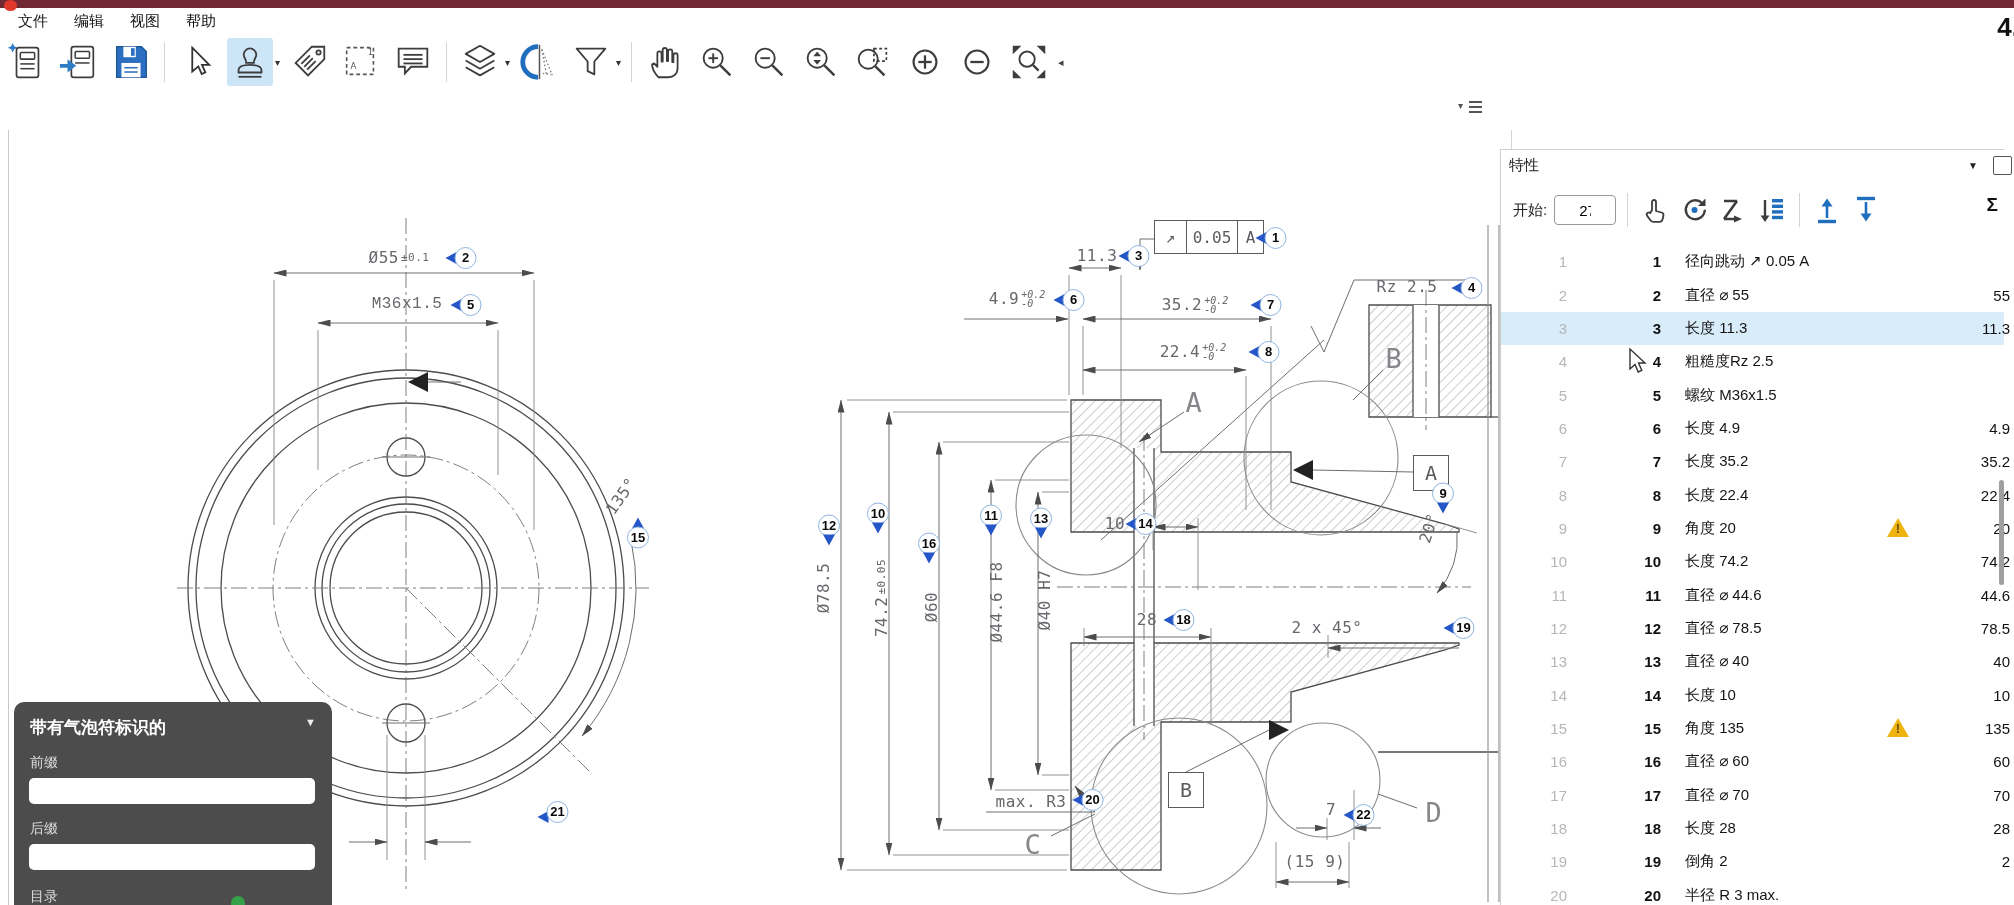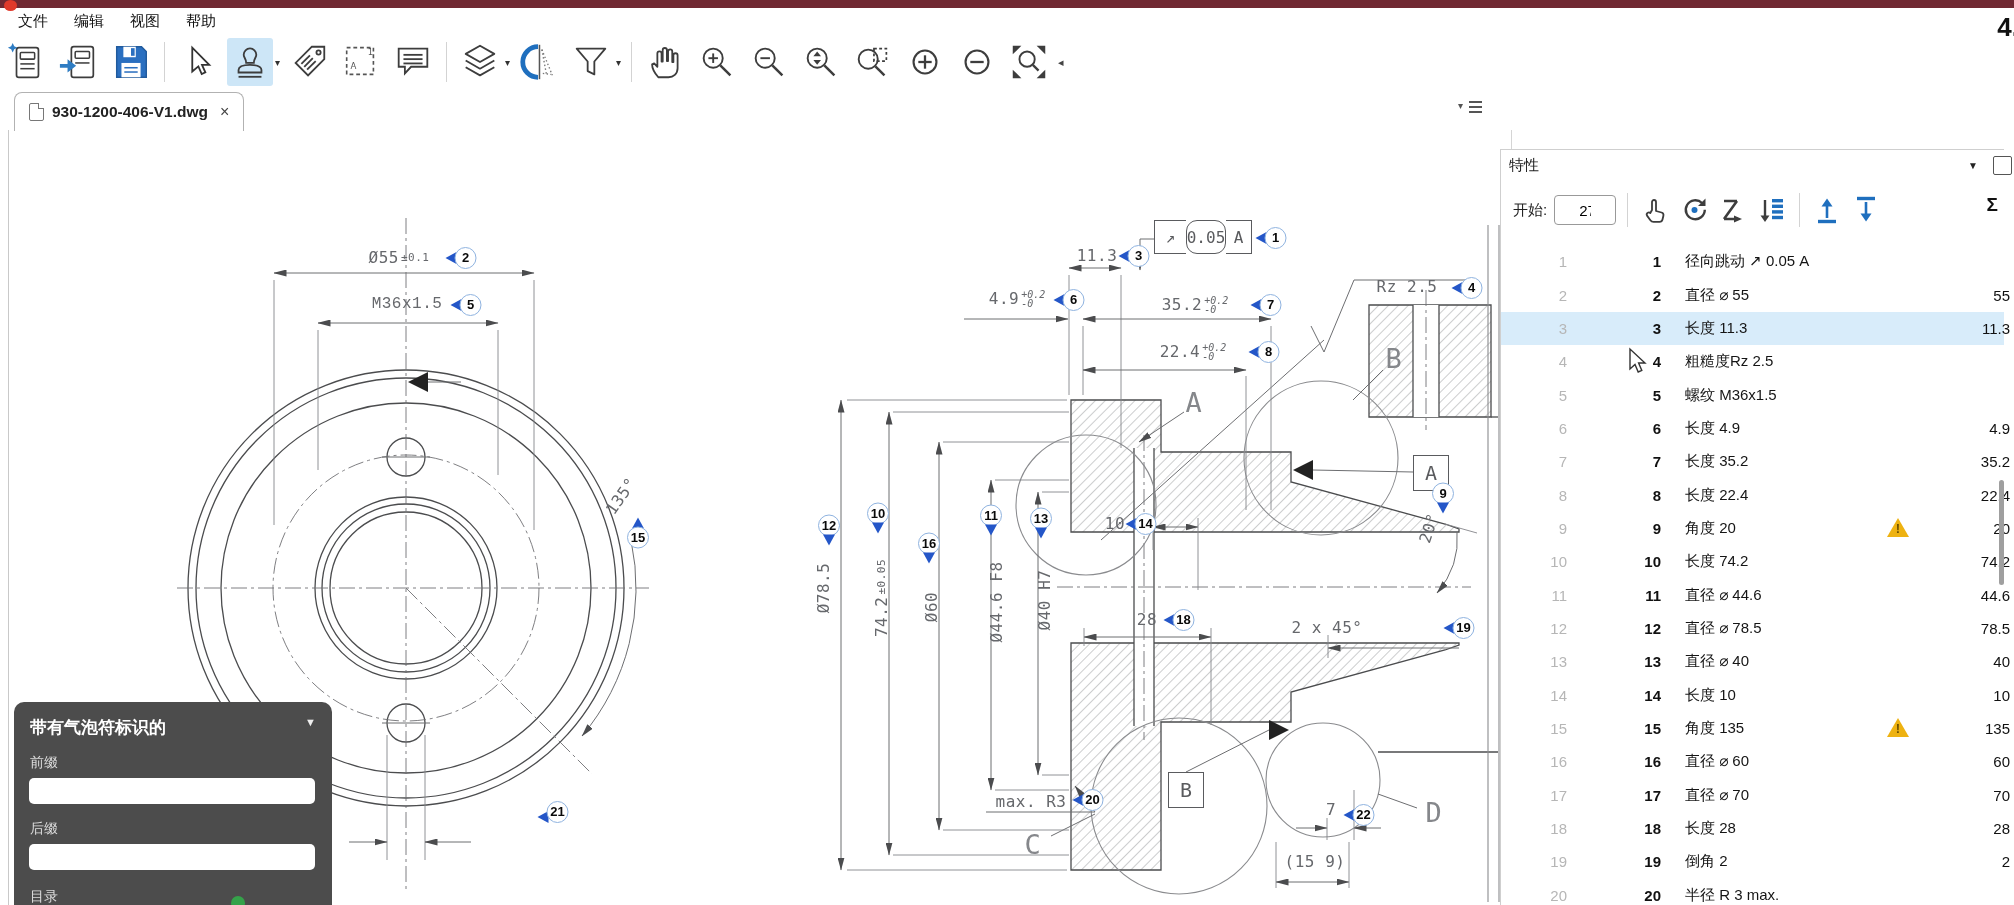--- a/index.html
+++ b/index.html
@@ -48,21 +48,21 @@
   .balloon.dup{flex-direction:column;}
   .balloon.dup .tri{border-bottom:11px solid #2456c8;border-top:0;margin-bottom:-2px;order:0;}
   .balloon .bnum{order:1;width:22px;height:22px;box-sizing:border-box;border:1.5px solid #8fb3e0;border-radius:50%;
           background:#fff;color:#0a0a0a;font-size:13px;font-weight:700;line-height:19px;text-align:center;}
   .datumbox{position:absolute;transform:translate(-50%,-50%);width:34px;height:34px;border:1.4px solid #5a5b5e;background:#fff;
           display:flex;align-items:center;justify-content:center;font-family:"DejaVu Sans Mono",monospace;font-size:20px;color:#5a5b5e;z-index:4;}
   #fcf{position:absolute;left:1145px;top:90px;display:flex;z-index:4;background:#fff;
        font-family:"DejaVu Sans Mono",monospace;color:#5a5b5e;font-size:16px;}
   #fcf span{border:1.4px solid #5a5b5e;height:34px;box-sizing:border-box;display:flex;align-items:center;justify-content:center;}
   #fcf .c1{width:32px;border-right:none;}
-  #fcf .c2{width:40px;border-radius:11px;}
+  #fcf .c2{width:52px;}
   #fcf .c3{width:26px;border-left:none;}
   
   #overlay{position:absolute;left:5px;top:572px;width:318px;height:210px;background:#4c4c4c;border-radius:10px 10px 0 0;z-index:10;}
   #overlay .otitle{position:absolute;left:16px;top:14px;font-size:17px;font-weight:700;color:#fff;}
   #overlay .ocaret{position:absolute;right:16px;top:14px;font-size:11px;color:#eee;}
   #overlay .olabel{position:absolute;left:16px;font-size:14px;color:#dcdcdc;}
   #overlay input{position:absolute;left:15px;width:286px;height:26px;border:none;border-radius:5px;background:#fff;outline:none;padding:0 6px;box-sizing:border-box;font-size:14px;}
   #green-dot{position:absolute;left:222px;top:766px;width:14px;height:14px;border-radius:50%;background:#35a24a;z-index:11;}
   
   #panel{position:absolute;left:1500px;top:105px;width:504px;height:800px;background:#fff;
@@ -293,25 +293,20 @@
           <path d="M39 5v9l-9-9z" fill="#3d3d3d"></path>
           <path d="M5 39v-9l9 9z" fill="#3d3d3d"></path>
           <path d="M39 39h-9l9-9z" fill="#3d3d3d"></path>
         </g>
       </svg>
   </div>
   <span class="smallcaret">◂</span>
 </div>
 
 <div id="tabstrip">
-  <div id="tab">
-    <span class="ticon"></span>
-    <span class="ttitle">930-1200-406-V1.dwg</span>
-    <span class="tclose">×</span>
-  </div>
   <div id="tabmenu">
       <span class="c">▾</span>
       <span class="bars"></span>
     </div>
 </div>
 
 <div id="canvas">
   <svg id="draw" width="1502" height="775" viewBox="0 0 1502 775">
     <defs>
       <pattern id="hb" width="7" height="7" patternUnits="userSpaceOnUse" patternTransform="rotate(45)">

